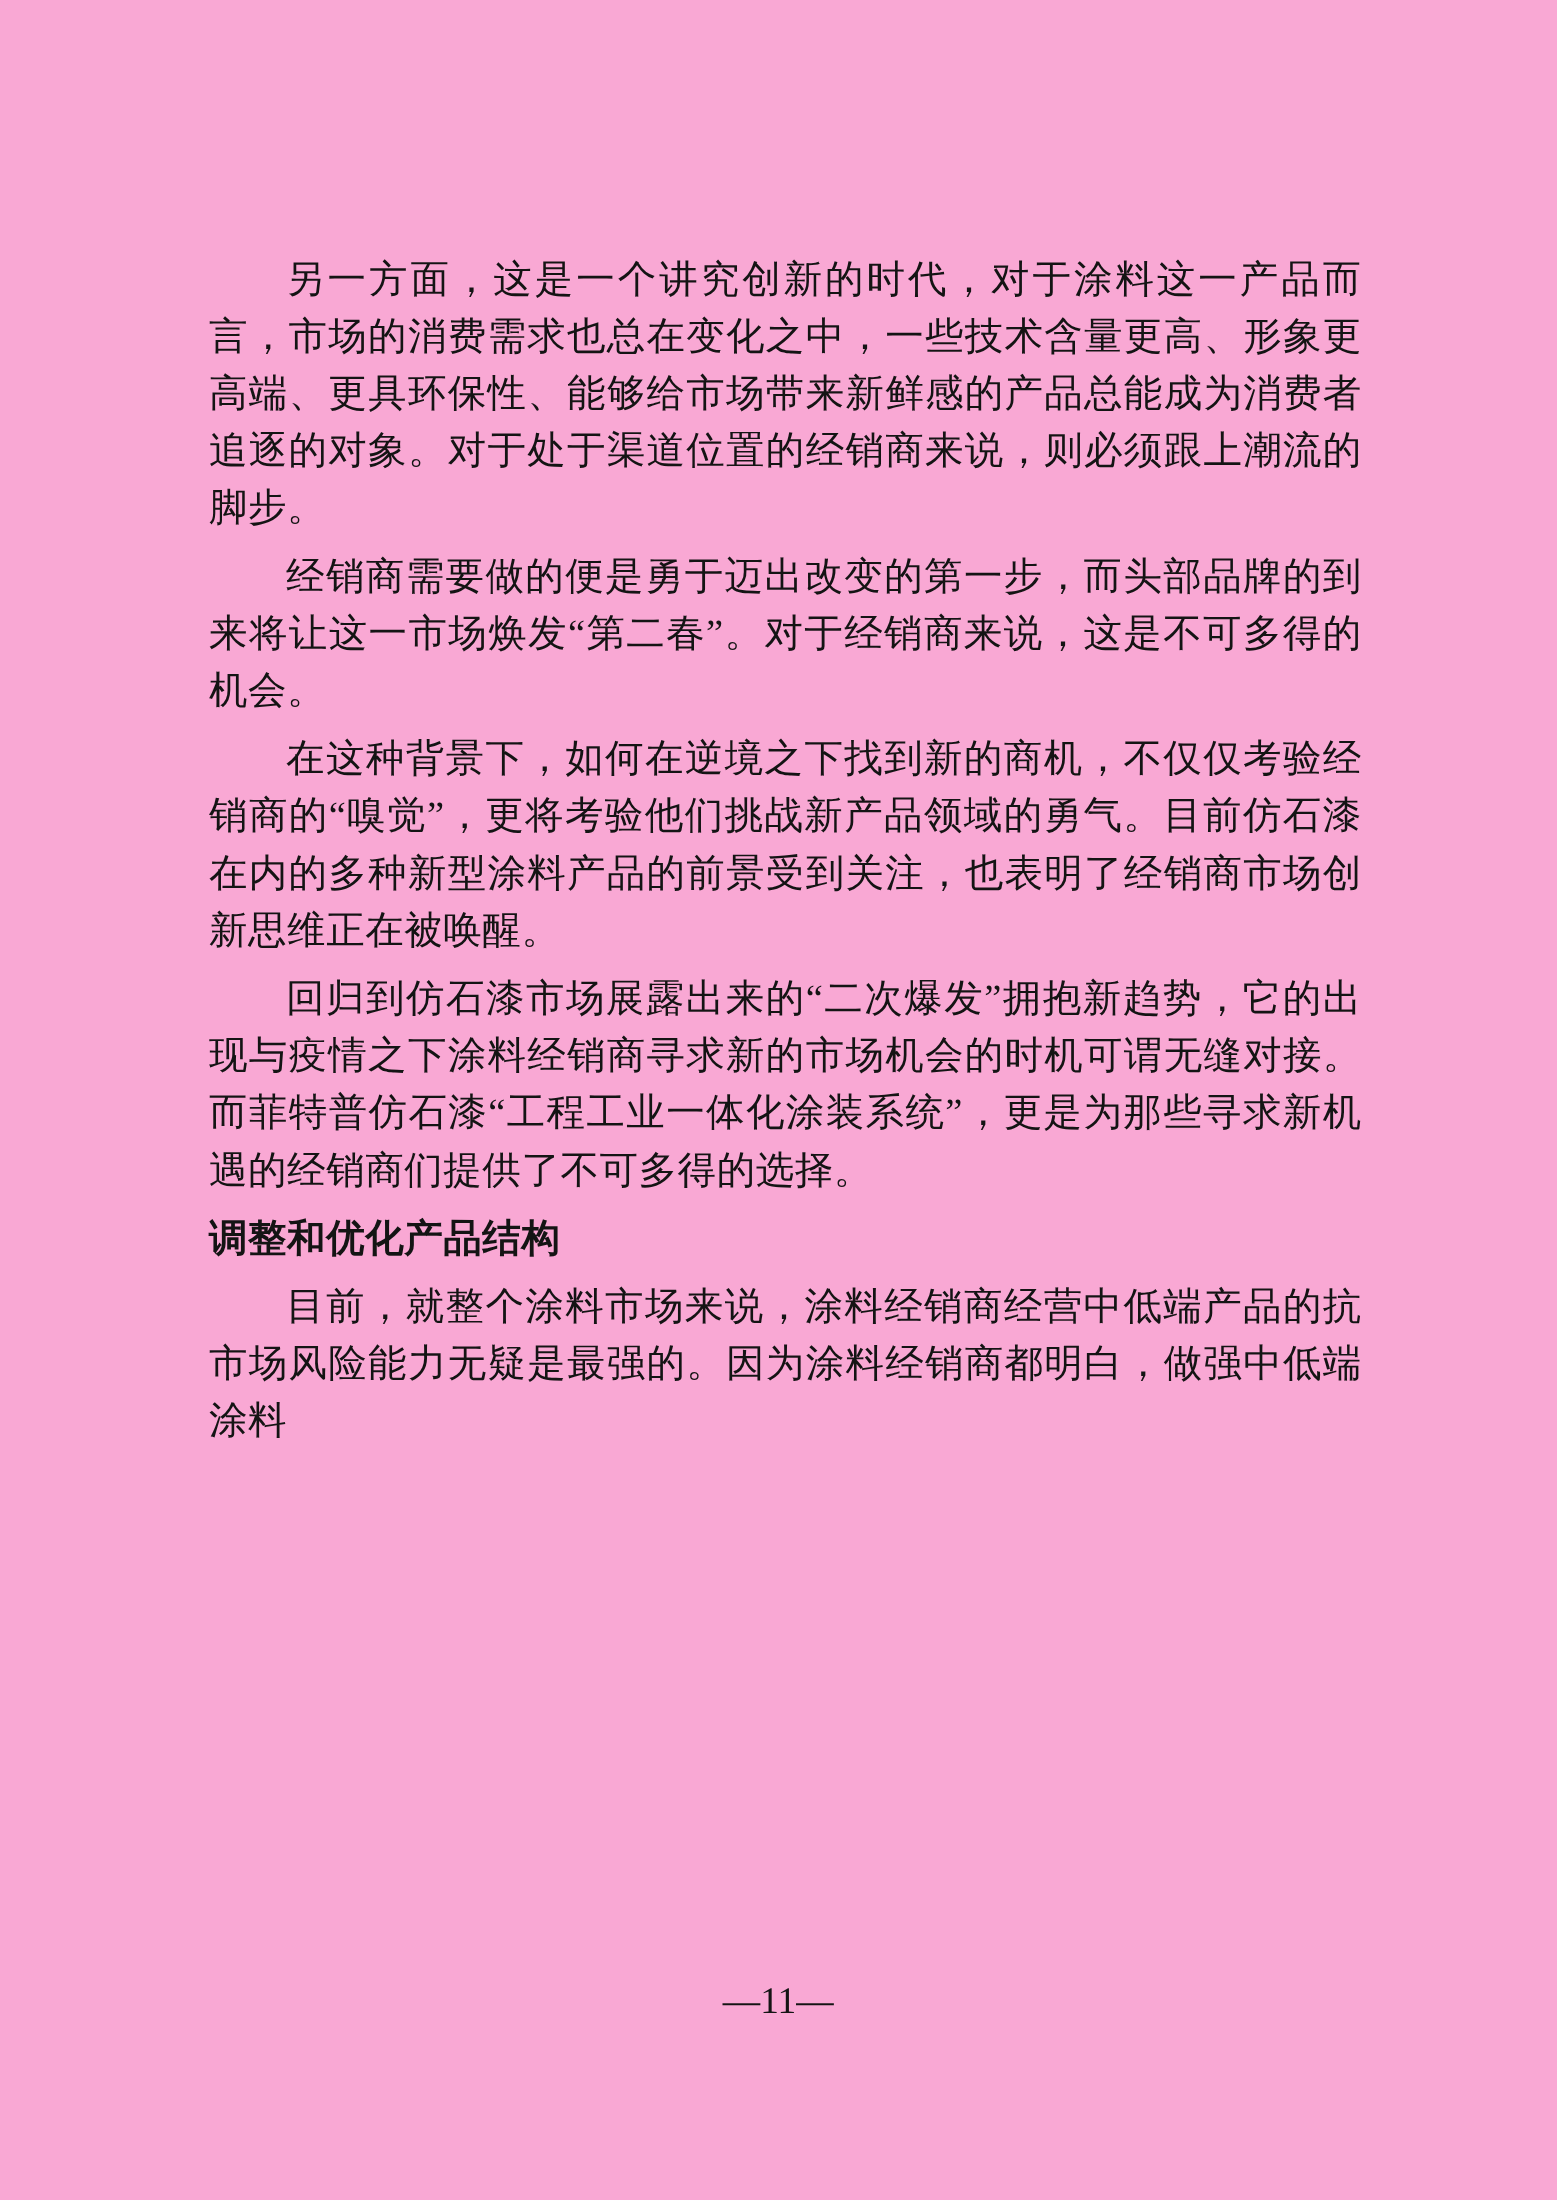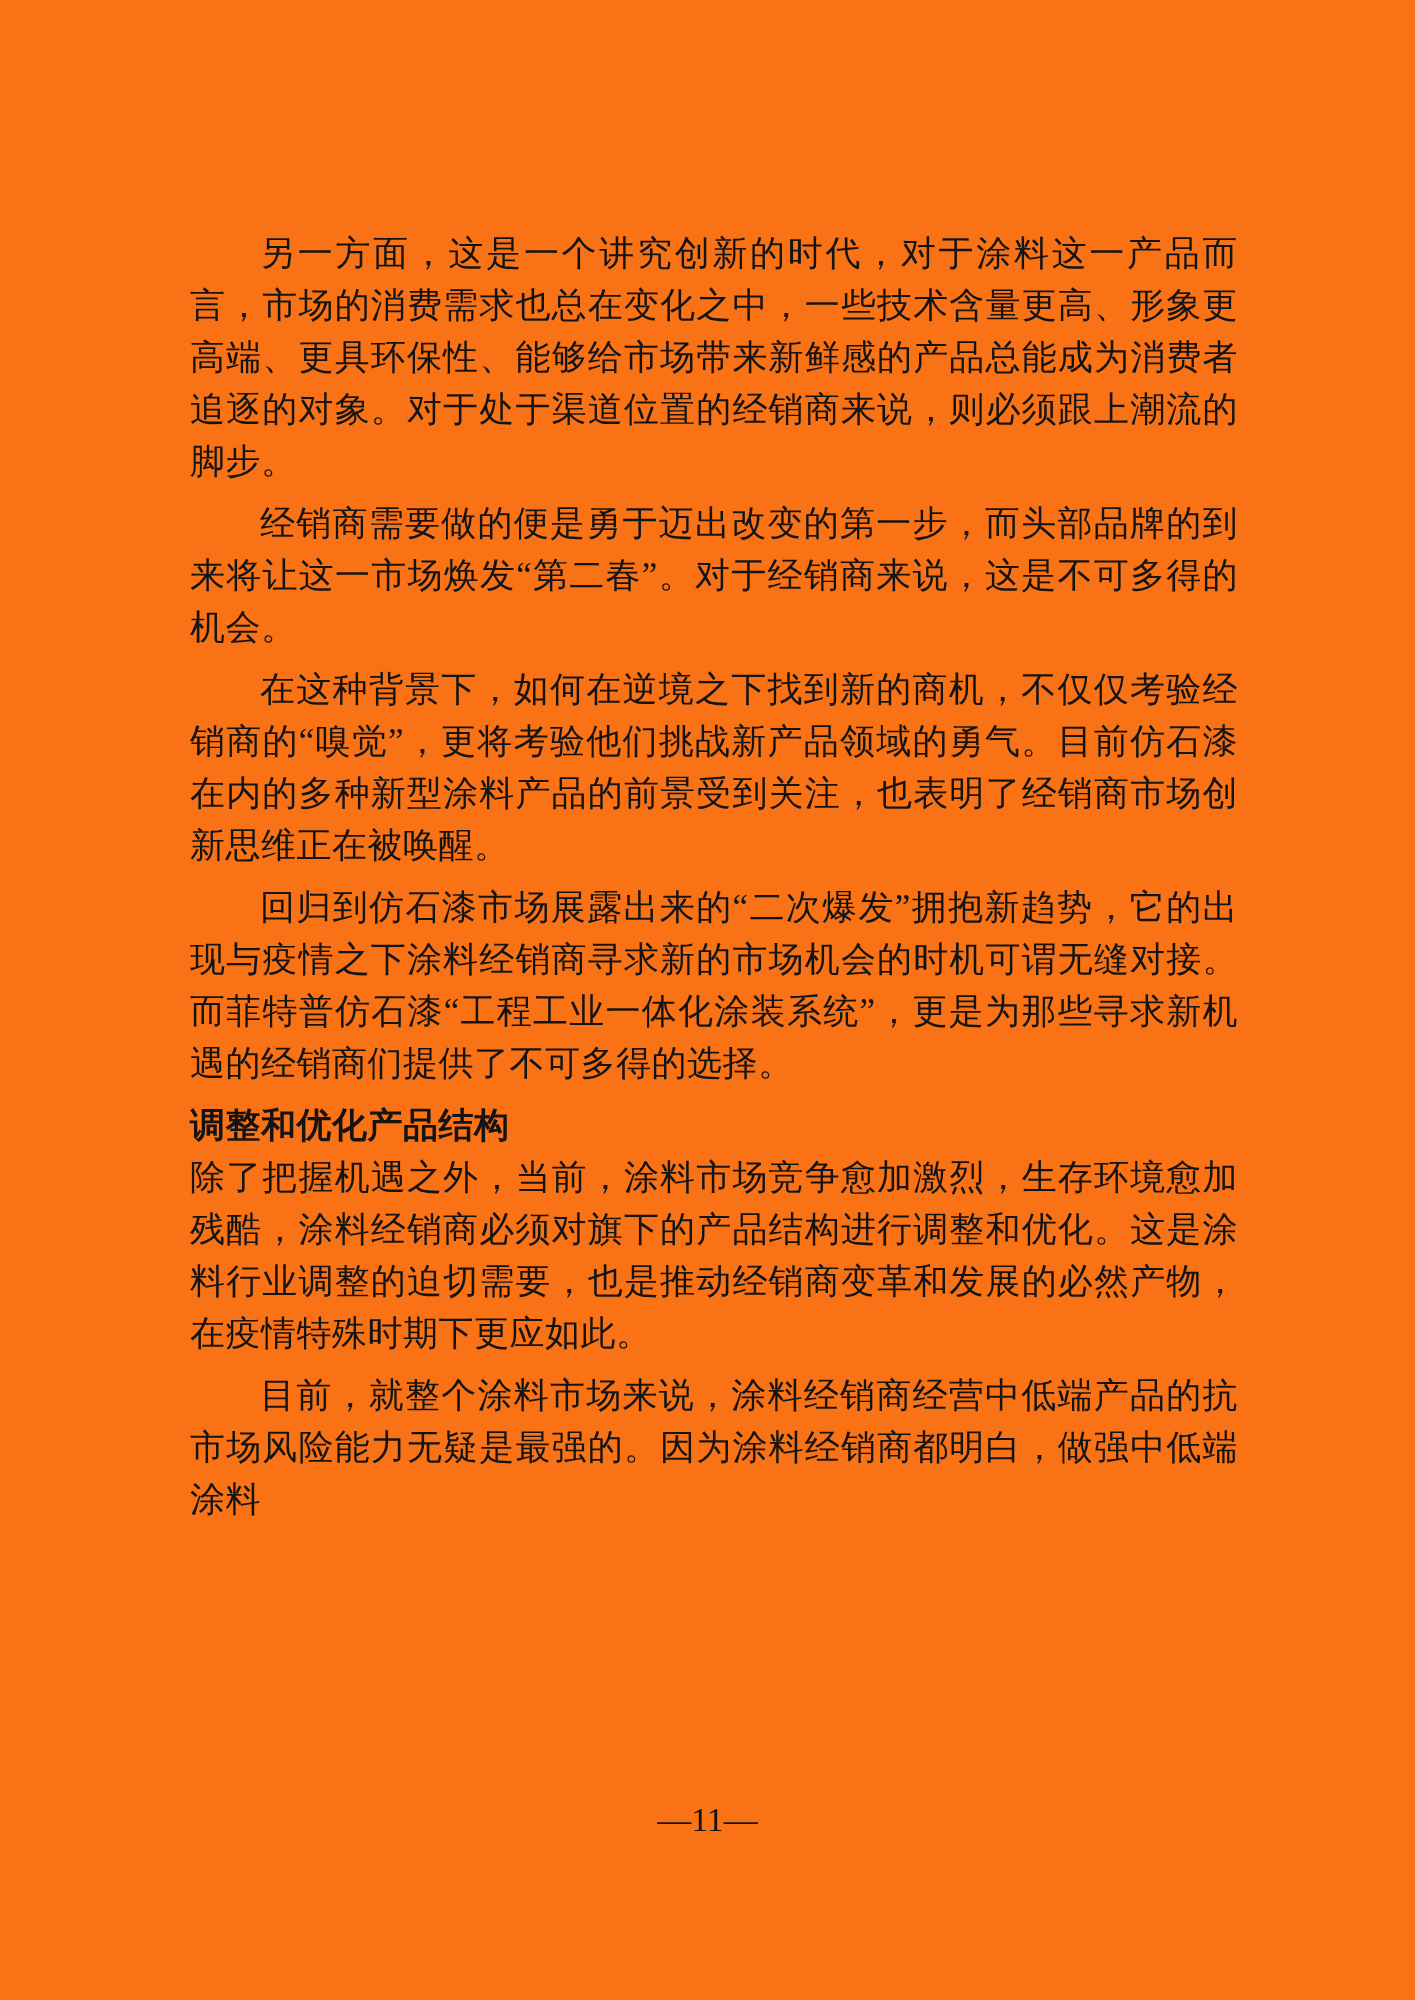--- a/index.html
+++ b/index.html
@@ -4,21 +4,21 @@
 <style>
   html, body {
     margin: 0;
     padding: 0;
     background: #ffffff;
   }
   .page {
     position: relative;
     width: 1415px;
     height: 2000px;
-    background: #f97316;
+    background: #f9a8d4;
     overflow: hidden;
     color: #141414;
     font-family: "Liberation Serif", "DejaVu Serif", serif;
   }
   .content {
     position: absolute;
     left: 190px;
     top: 228px;
     width: 1048px;
     font-size: 35px;
@@ -59,17 +59,16 @@
 </head>
 <body>
 
 <div class="page">
   <div class="content">
     <p class="para first indent">另一方面，这是一个讲究创新的时代，对于涂料这一产品而言，市场的消费需求也总在变化之中，一些技术含量更高、形象更高端、更具环保性、能够给市场带来新鲜感的产品总能成为消费者追逐的对象。对于处于渠道位置的经销商来说，则必须跟上潮流的脚步。</p>
     <p class="para indent">经销商需要做的便是勇于迈出改变的第一步，而头部品牌的到来将让这一市场焕发“第二春”。对于经销商来说，这是不可多得的机会。</p>
     <p class="para indent">在这种背景下，如何在逆境之下找到新的商机，不仅仅考验经销商的“嗅觉”，更将考验他们挑战新产品领域的勇气。目前仿石漆在内的多种新型涂料产品的前景受到关注，也表明了经销商市场创新思维正在被唤醒。</p>
     <p class="para indent">回归到仿石漆市场展露出来的“二次爆发”拥抱新趋势，它的出现与疫情之下涂料经销商寻求新的市场机会的时机可谓无缝对接。而菲特普仿石漆“工程工业一体化涂装系统”，更是为那些寻求新机遇的经销商们提供了不可多得的选择。</p>
     <h2 class="section-heading">调整和优化产品结构</h2>
-    <p class="para tight">除了把握机遇之外，当前，涂料市场竞争愈加激烈，生存环境愈加残酷，涂料经销商必须对旗下的产品结构进行调整和优化。这是涂料行业调整的迫切需要，也是推动经销商变革和发展的必然产物，在疫情特殊时期下更应如此。</p>
     <p class="para indent">目前，就整个涂料市场来说，涂料经销商经营中低端产品的抗市场风险能力无疑是最强的。因为涂料经销商都明白，做强中低端涂料</p>
   </div>
   <div class="footer">—11—</div>
 </div>
 
 </body></html>

